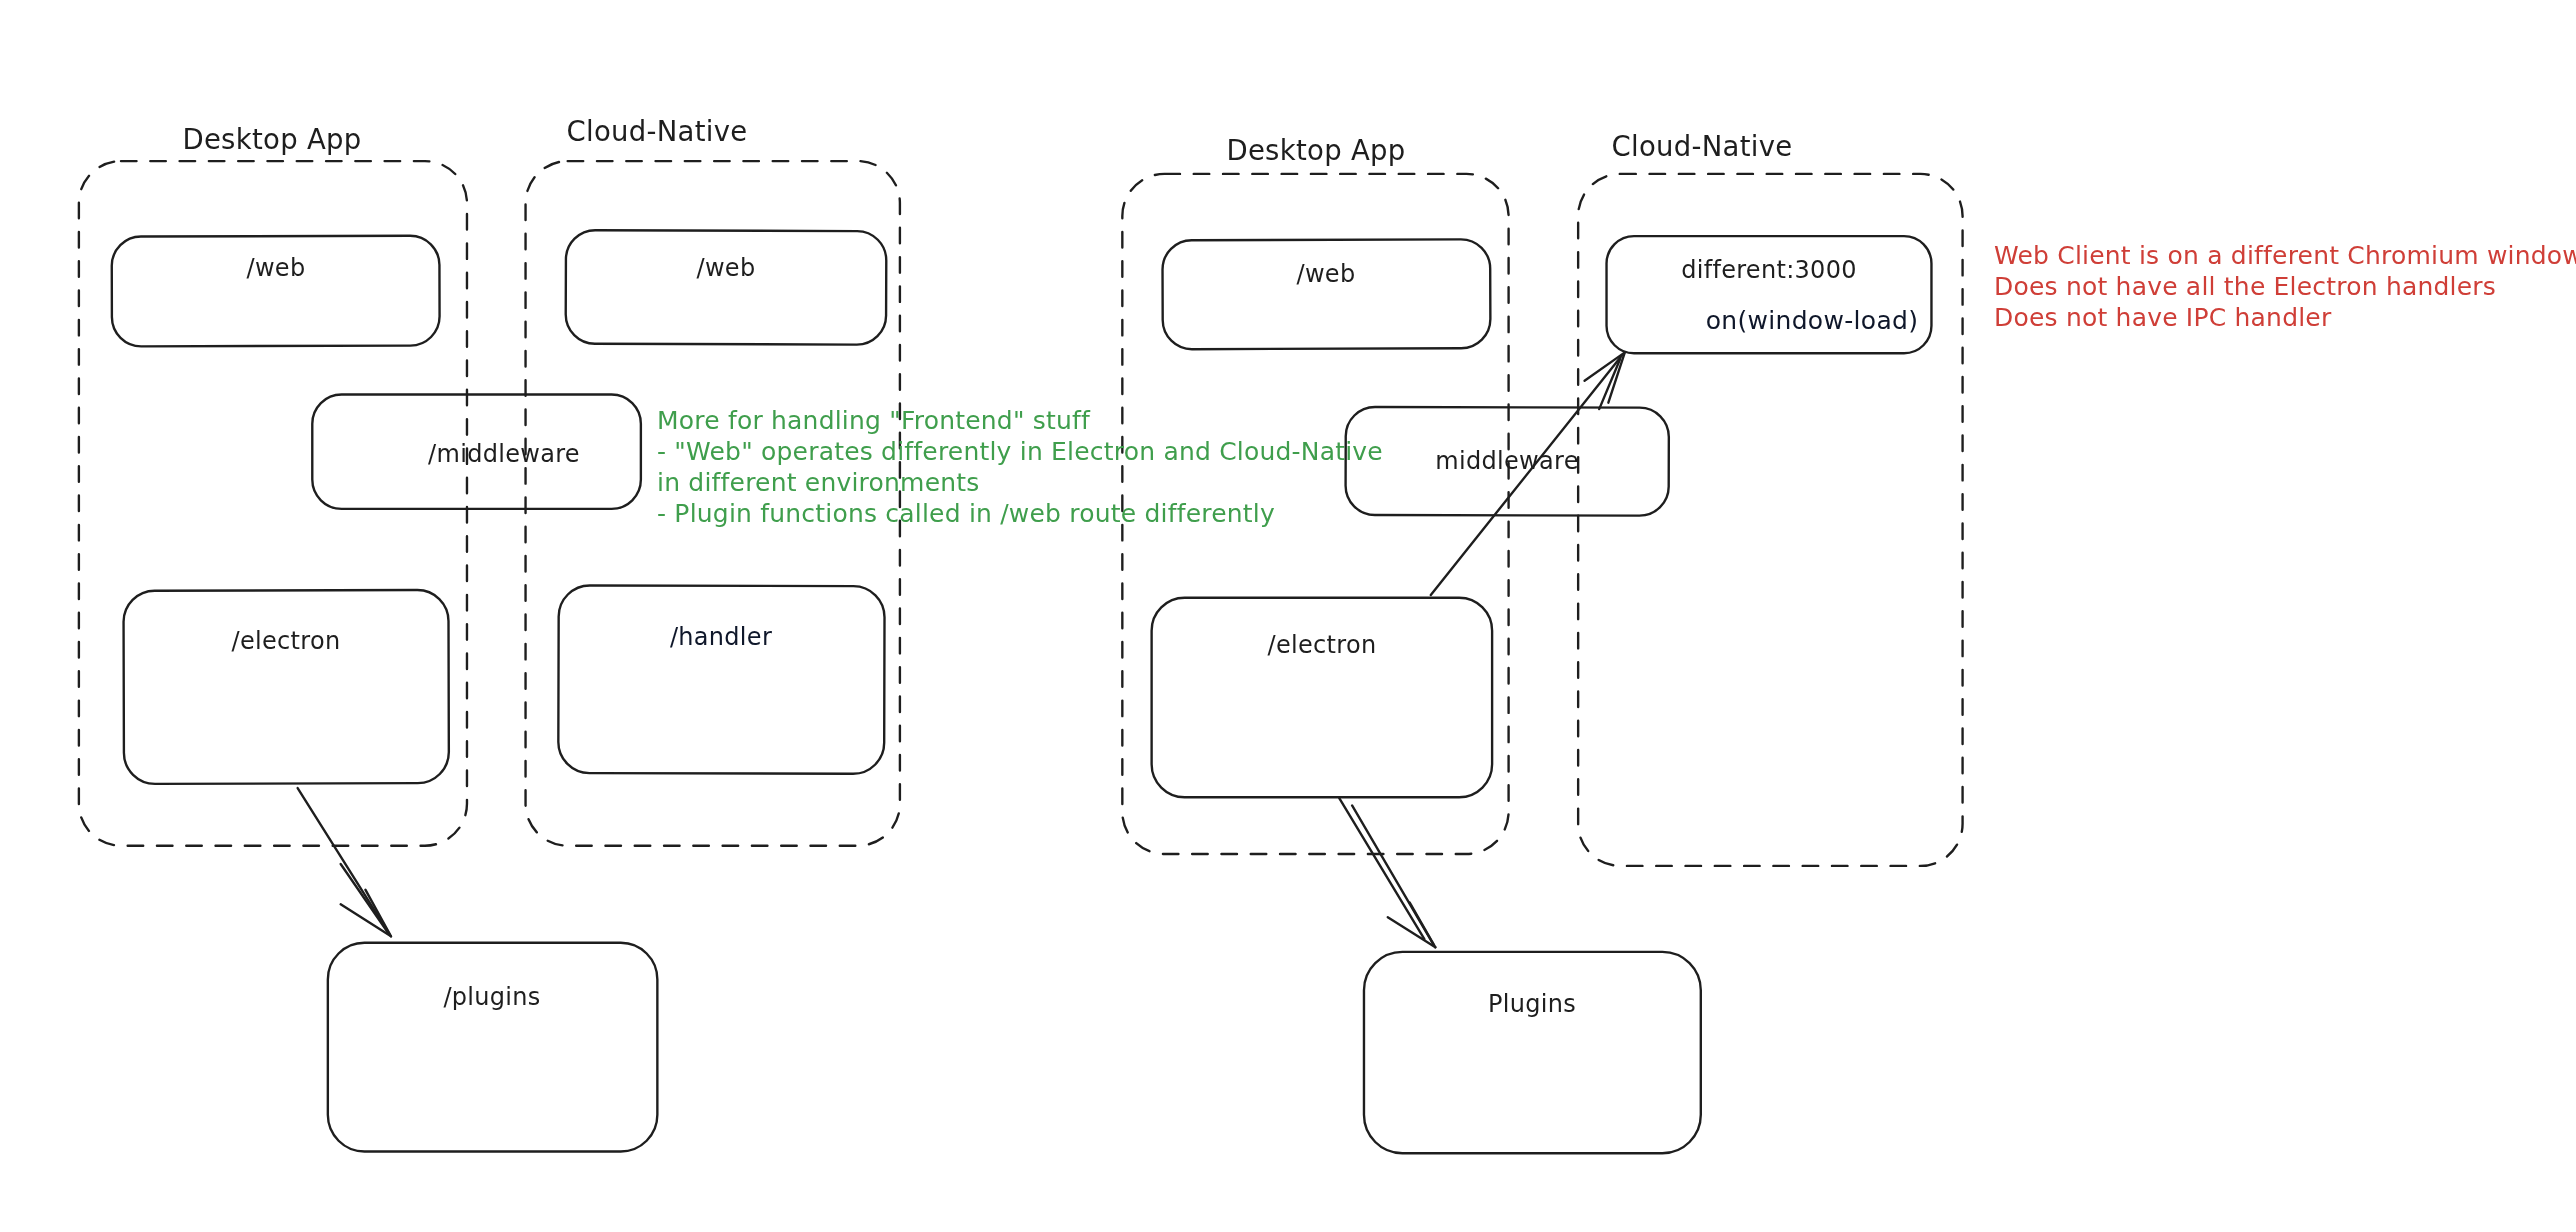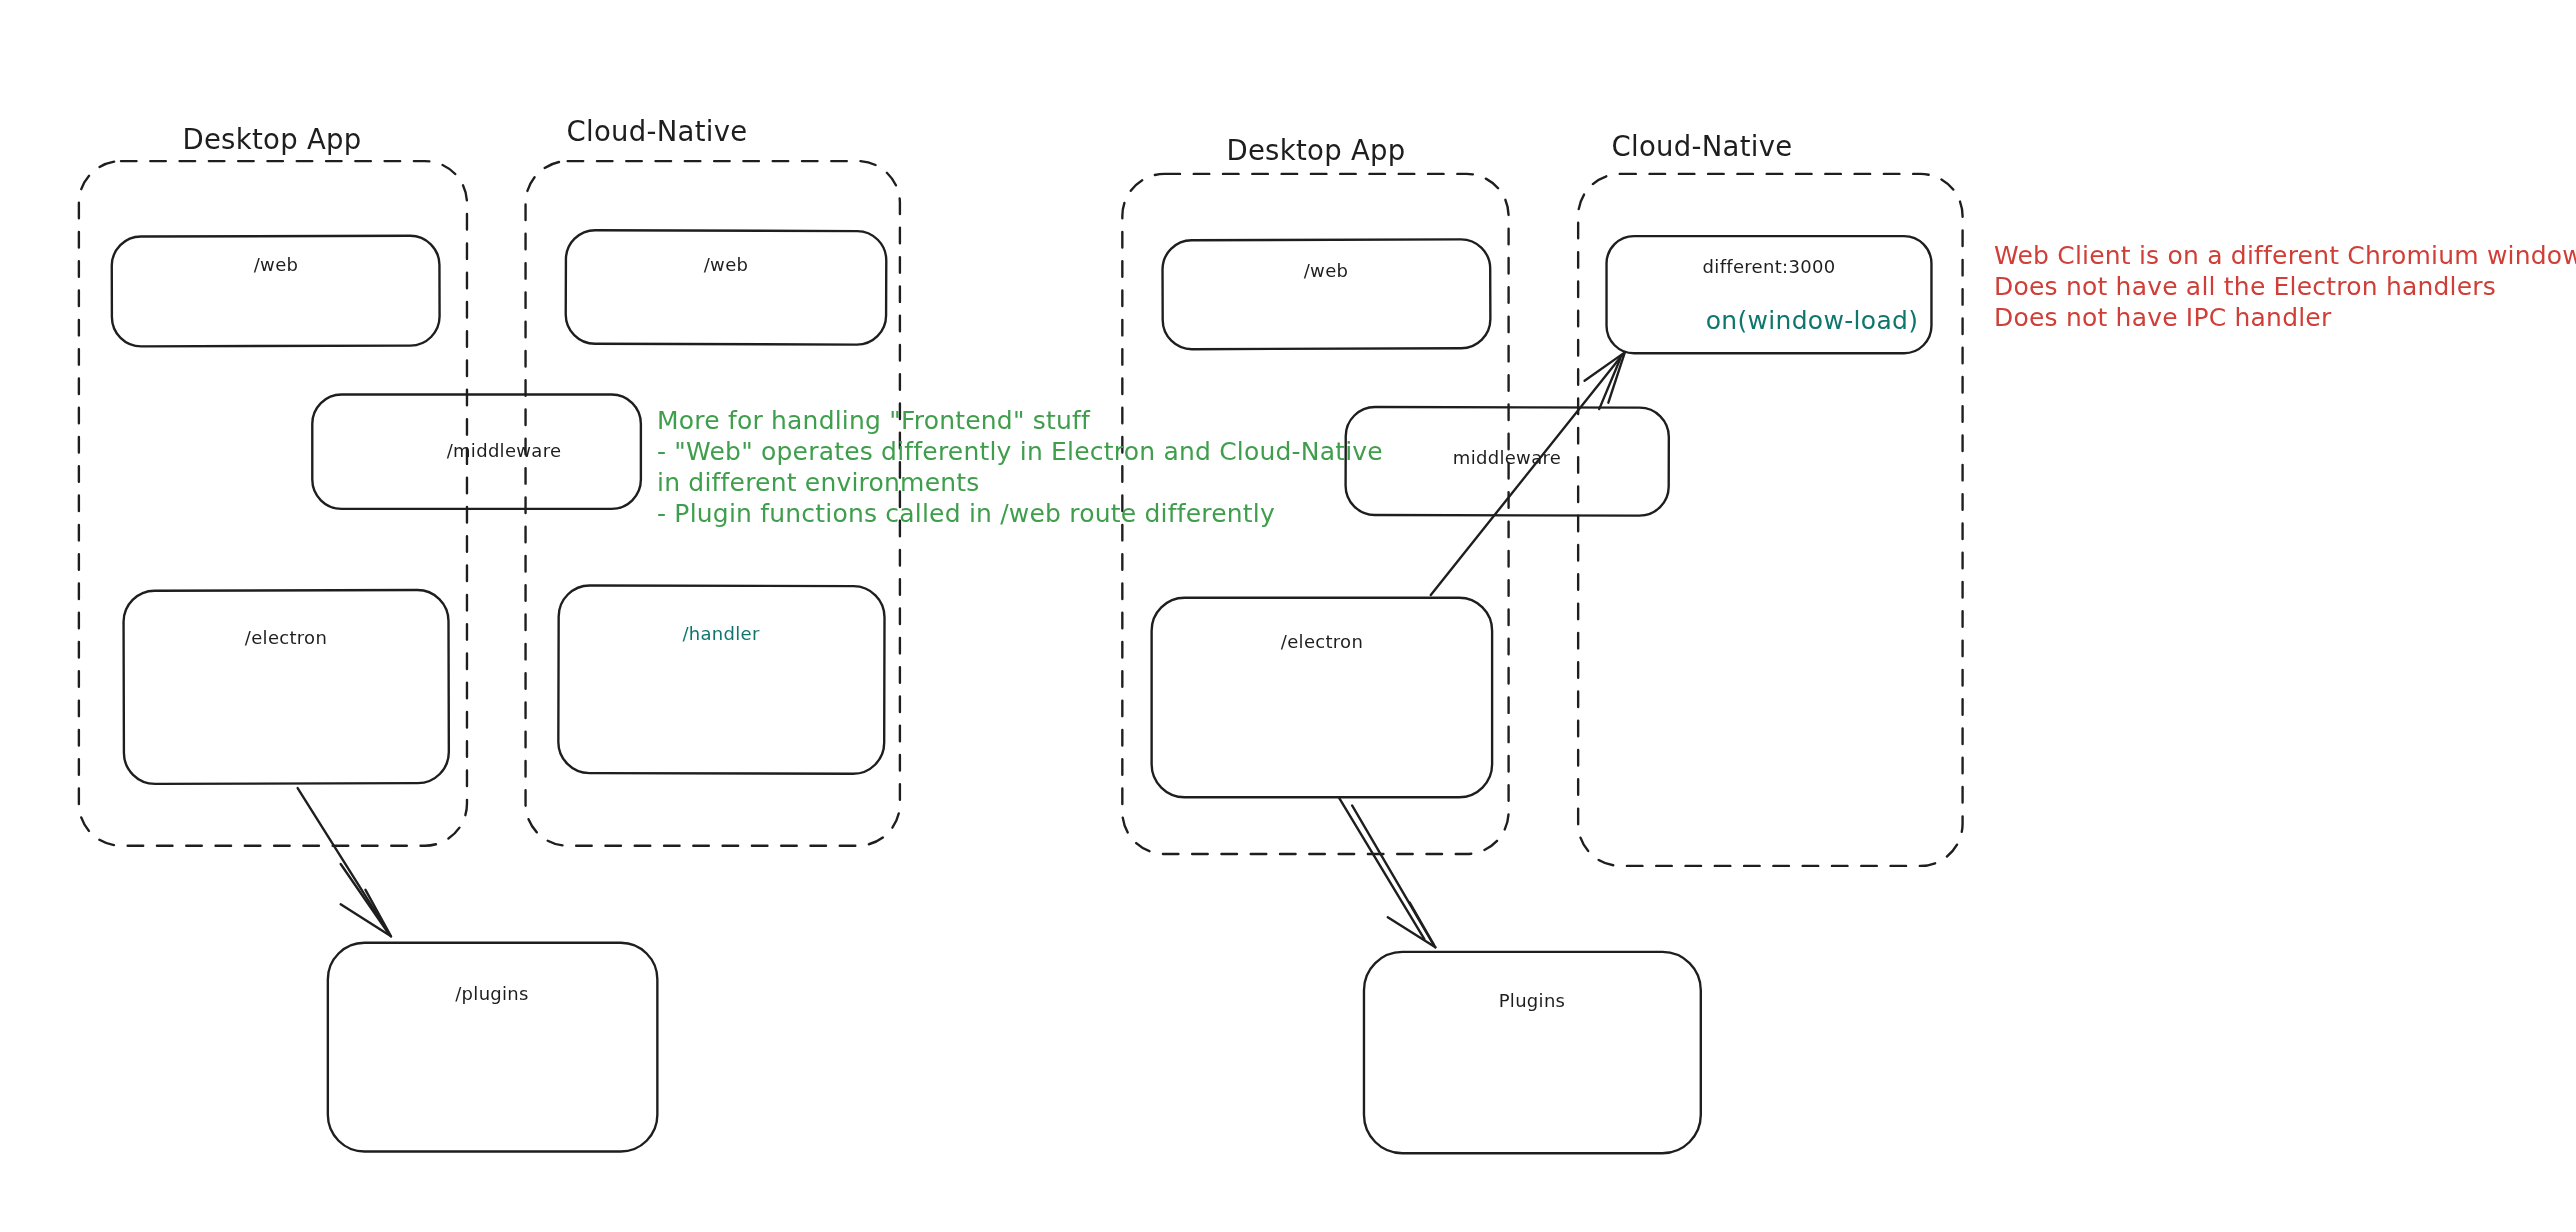--- a/index.html
+++ b/index.html
@@ -9,26 +9,26 @@
     background:#ffffff;
     font-family:"DejaVu Sans", sans-serif;
     color:#1e1e1e;
     overflow:hidden;
   }
   svg.scene{position:absolute;left:0;top:0;}
   .lbl{
     position:absolute;
     transform:translateX(-50%);
     white-space:nowrap;
-    font-size:18px;
+    font-size:24px;
     letter-spacing:0.3px;
     color:#1e1e1e;
   }
   .title{font-size:27.5px;}
-  .red-txt{color:#0f766e;}
+  .red-txt{color:#0f172a;}
   .note{position:absolute;font-size:25px;letter-spacing:0.2px;}
   .note div{line-height:31px;white-space:nowrap;}
   .note-green{color:#3f9e4c;}
   .note-red{color:#cf3e37;line-height:30px;}
   .small{font-size:25px;}
 </style>
 </head>
 <body>
 
 <div class="canvas">

